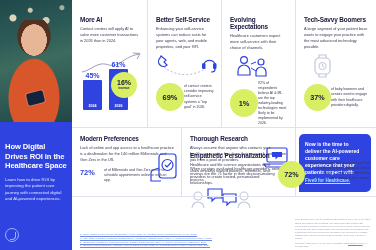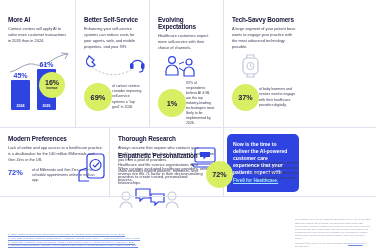--- a/index.html
+++ b/index.html
@@ -131,20 +131,31 @@
 
   .divider-bot { position:absolute; left:0; right:0; top:196px; height:1px; background:#dfe2ee; }
 
   svg { display:block; overflow:visible; }
 </style>
 </head>
 <body>
 
 <div class="page">
 
+  <div class="hero">
+    <div class="hero-photo">
+      <div class="hero-figure"></div>
+      <div class="hero-phone"></div>
+    </div>
+    <div class="hero-blue">
+      <div class="hero-title">How Digital Drives ROI in the Healthcare Space</div>
+      <div class="hero-sub">Learn how to drive ROI by improving the patient care journey with connected digital and AI-powered experiences.</div>
+      <div class="hero-mark"></div>
+    </div>
+  </div>
 
   <div class="content">
 
     <div class="row-top">
 
       <div class="card c1">
         <div class="card-title">More AI</div>
         <div class="card-body">Contact centers will apply AI to solve more customer transactions in 2026 than in 2024.</div>
         <div class="chartwrap">
           <svg class="trend" width="62" height="22" viewBox="0 0 62 22">

